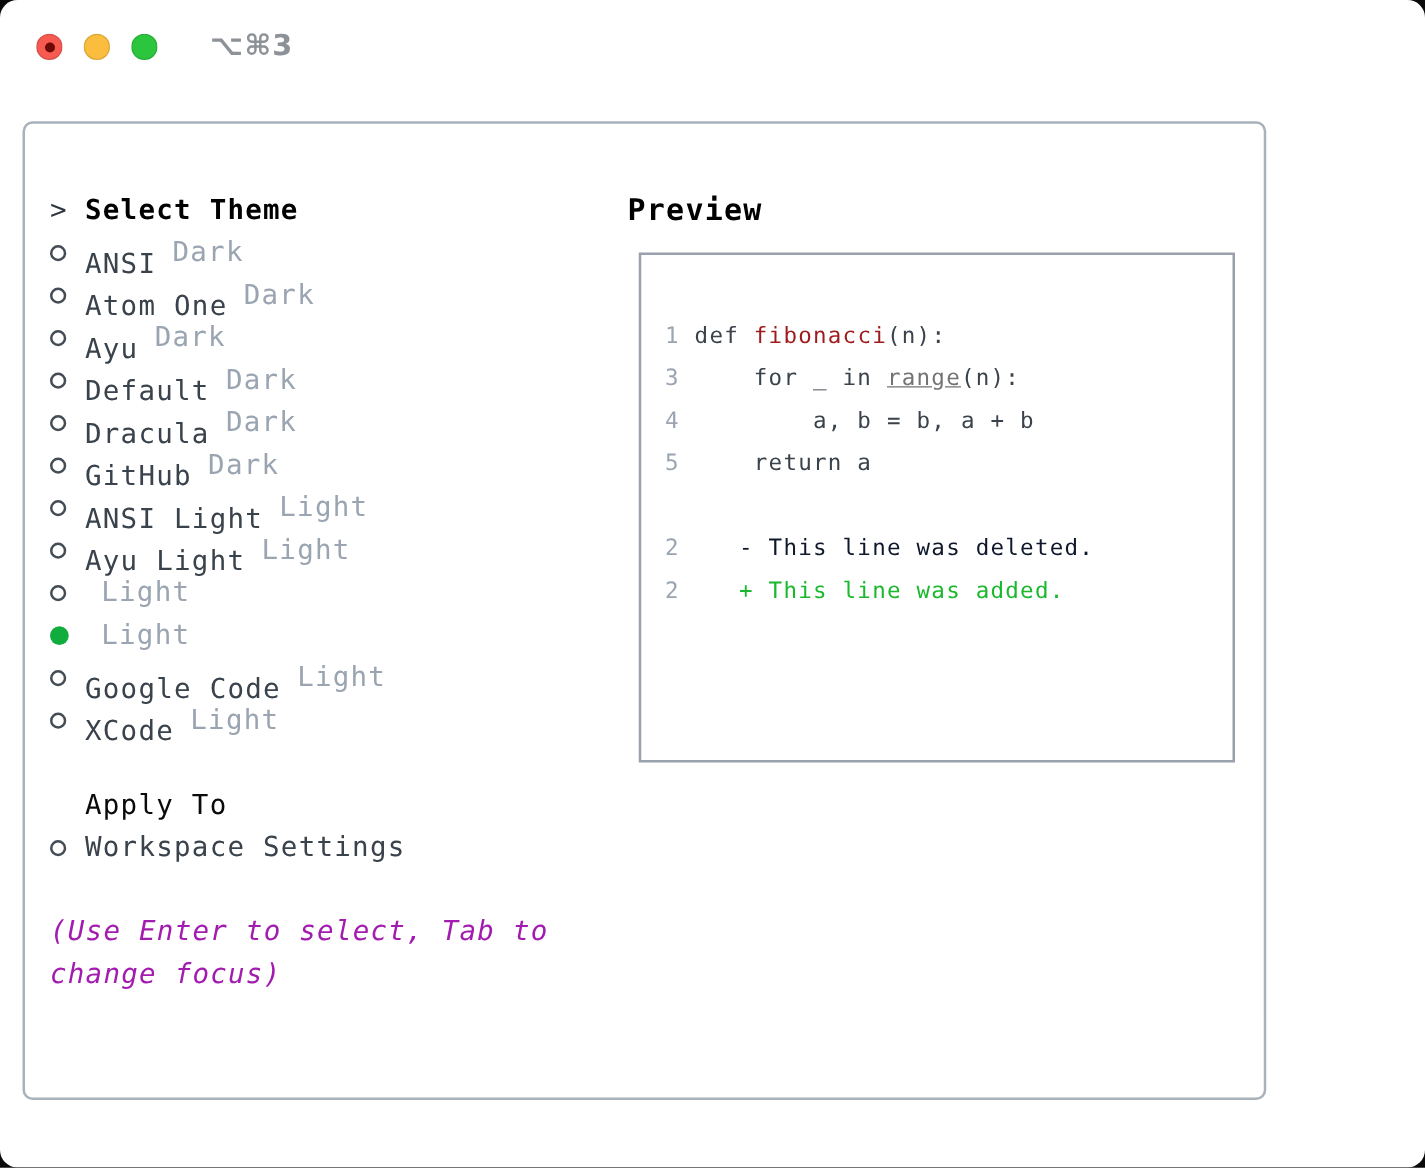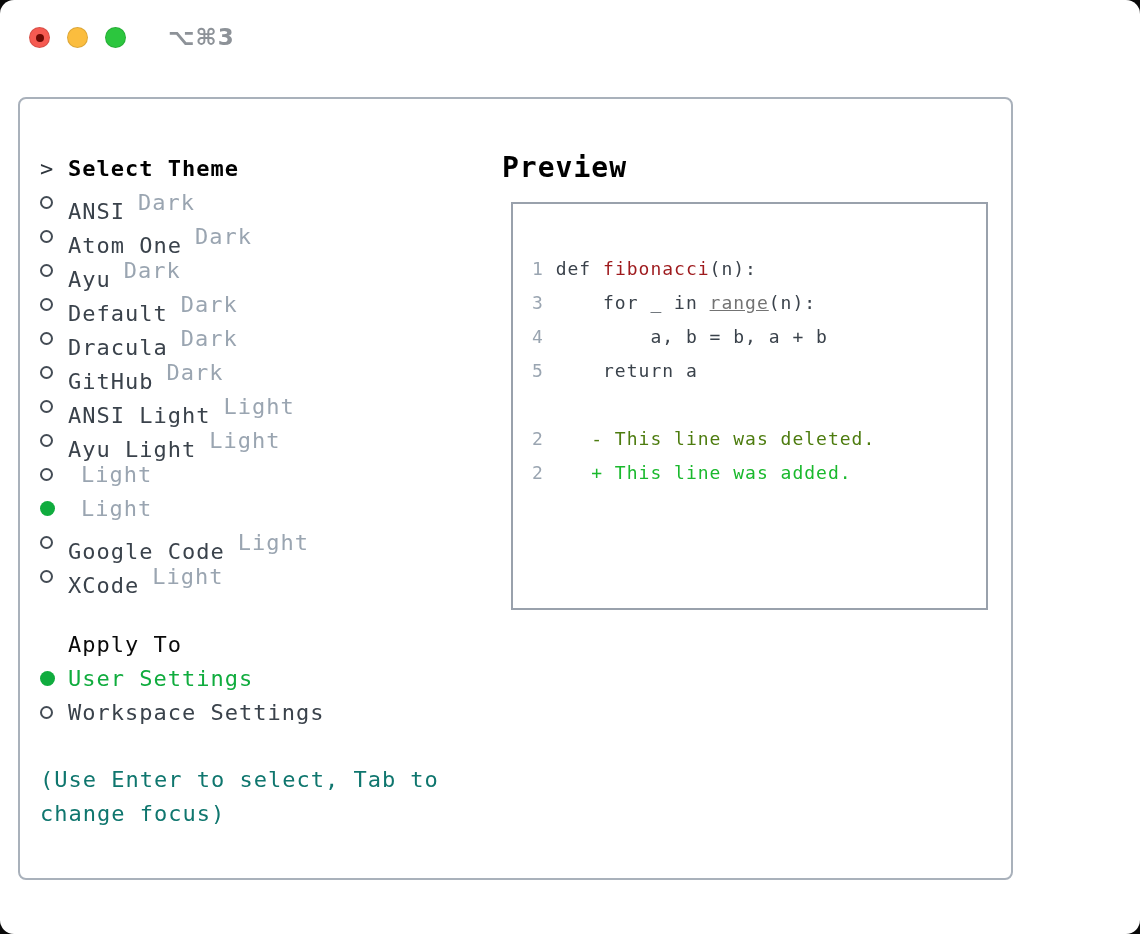--- a/index.html
+++ b/index.html
@@ -57,27 +57,27 @@
   .title-text   { font-weight: 700; color: #000000; }
   .name         { color: #3a424b; margin-top: 19px; }
   .variant      { color: #9aa5b1; margin-left: 13px; }
   .row.selected .name { color: #10ac3e; }
   .apply-title  { color: #0a0a0a; }
   .opt-label    { color: #3a424b; }
   .opt-label.green { color: #10ac3e; }
   .spacer { height: 34px; }
   .hint {
     width: 420px; font-size: 22px; letter-spacing: 1px;
-    line-height: 34px; color: #0f766e; white-space: normal;
+    line-height: 34px; color: #a21caf; white-space: normal; font-style: italic;
   }
   
   .preview-title {
     position: absolute; left: 482px; top: 52px;
     height: 34px; line-height: 34px;
-    font-size: 28px; letter-spacing: 1px;
+    font-size: 24px; letter-spacing: 1px;
     font-weight: 700; color: #000000;
   }
   .preview-box {
     position: absolute; left: 491px; top: 103px;
     width: 477px; height: 408px;
     box-sizing: border-box;
     border: 2px solid #99a1ac;
     background: #ffffff;
     overflow: hidden;
   }
@@ -85,21 +85,21 @@
   .code-line {
     height: 34px; line-height: 34px; white-space: pre;
     font-size: 18px; letter-spacing: 1px;
   }
   .tok-num     { color: #9aa5b1; }
   .tok-code    { color: #3a424b; }
   .tok-fn      { color: #9e1a1d; }
   .tok-lit     { color: #0b8a92; }
   .tok-builtin { color: #737373; text-decoration: underline; }
   .tok-ctx     { color: #8e979f; }
-  .tok-del     { color: #4d7c0f; }
+  .tok-del     { color: #0f172a; }
   .tok-add     { color: #1ab92d; }
 </style>
 </head>
 <body>
 
 <div class="window">
 
   <div class="titlebar">
     <div class="traffic-lights">
       <span class="light red">
@@ -135,26 +135,20 @@
           <div class="row"><span class="cell-marker"><span class="bullet-ring"></span></span><span class="name">XCode</span><span class="variant">Light</span></div>
         </div>
 
       <div class="spacer"></div>
 
       <div class="row">
         <span class="cell-marker"></span>
         <span class="apply-title">Apply To</span>
       </div>
 
-      <div class="row">
-        <span class="cell-marker">
-          <span class="bullet-filled"></span>
-        </span>
-        <span class="opt-label green">User Settings</span>
-      </div>
 
       <div class="row">
         <span class="cell-marker">
           <span class="bullet-ring"></span>
         </span>
         <span class="opt-label">Workspace Settings</span>
       </div>
 
       <div class="spacer"></div>
 

